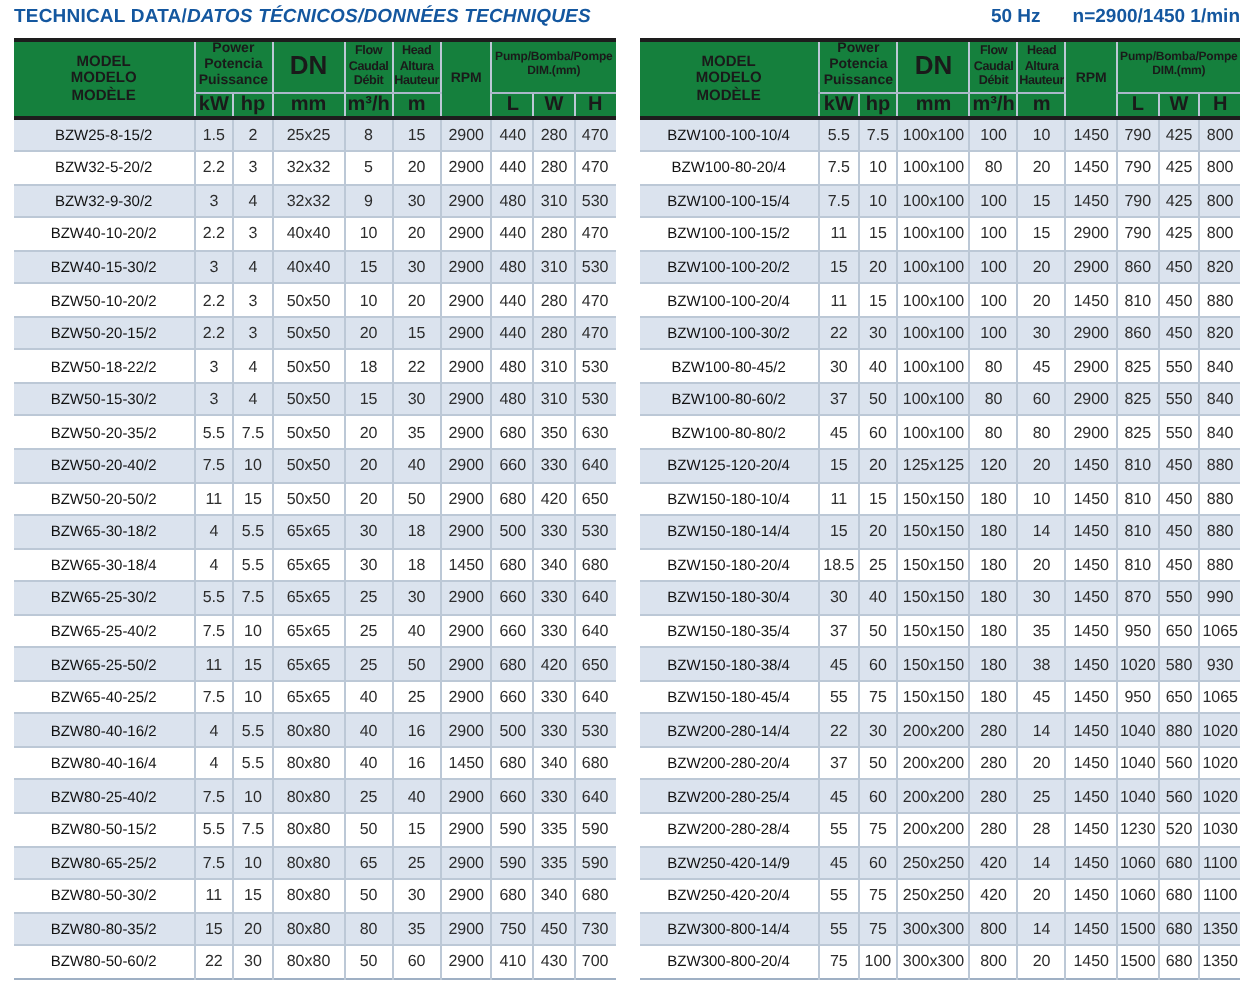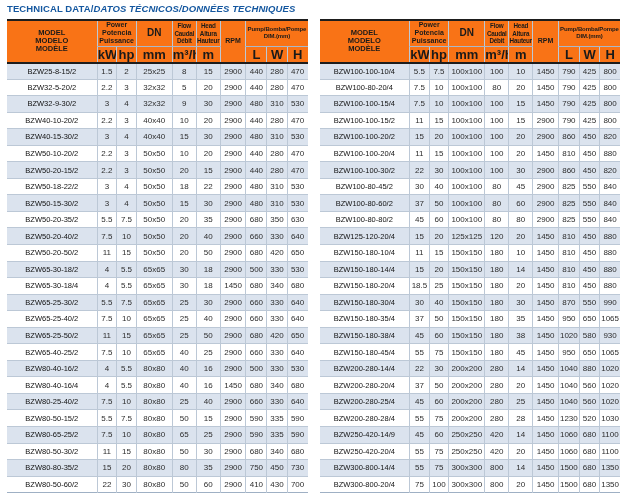--- a/index.html
+++ b/index.html
@@ -34,46 +34,50 @@
   }
   thead{border-bottom:2px solid #1d1d1d;}
   th,td{
     padding:0;
     text-align:center;
     vertical-align:middle;
     box-sizing:border-box;
     overflow:hidden;
     white-space:nowrap;
   }
-  th{background:#f97316;font-weight:bold;}
+  th{background:#15803d;font-weight:bold;}
   td{height:16.55px;font-size:8px;color:#2c2c2c;border-top:1px solid #bcc8d6;}
   tbody tr:first-child td{border-top:none;}
   td + td, th + th{border-left:1px solid #bcc8d6;}
   tr.units th{border-left:1px solid #bcc8d6;}
   tr.units th:first-child{border-left:1px solid #bcc8d6;}
   td.model{font-weight:normal;font-size:7.5px;color:#111;}
   tr.shade td{background:#dbe3ee;}
   tr.labels th{height:26px;}
   tr.labels th.grp{border-bottom:1px solid #aab8ca;}
-  tr.units th{height:13px;font-size:13px;font-weight:bold;}
+  tr.units th{height:13px;font-size:10px;font-weight:bold;}
   .hl{display:block;font-size:7px;line-height:8px;font-weight:bold;}
   .hl.it{}
-  .hl.dn{font-size:10px;}
+  .hl.dn{font-size:13px;}
   .hl.sm{font-size:6.3px;line-height:7.2px;letter-spacing:-.2px;}
   .hl.xs{font-size:6px;line-height:7px;letter-spacing:-.1px;}
   .th-model .hl{font-size:7.5px;line-height:8.4px;}
 </style>
 </head>
 <body>
 
 <div class="page">
 
   <div class="topbar">
     <div class="title">
       <span>TECHNICAL DATA/</span><span class="it">DATOS TÉCNICOS/DONNÉES TECHNIQUES</span>
+    </div>
+    <div class="freq">
+      <span>50 Hz</span>
+      <span>n=2900/1450 1/min</span>
     </div>
   </div>
 
   <div class="tables">
 
     <div class="tbl-wrap">
       <table>
         <colgroup>
           <col style="width:30%">
             <col style="width:6.5%">

